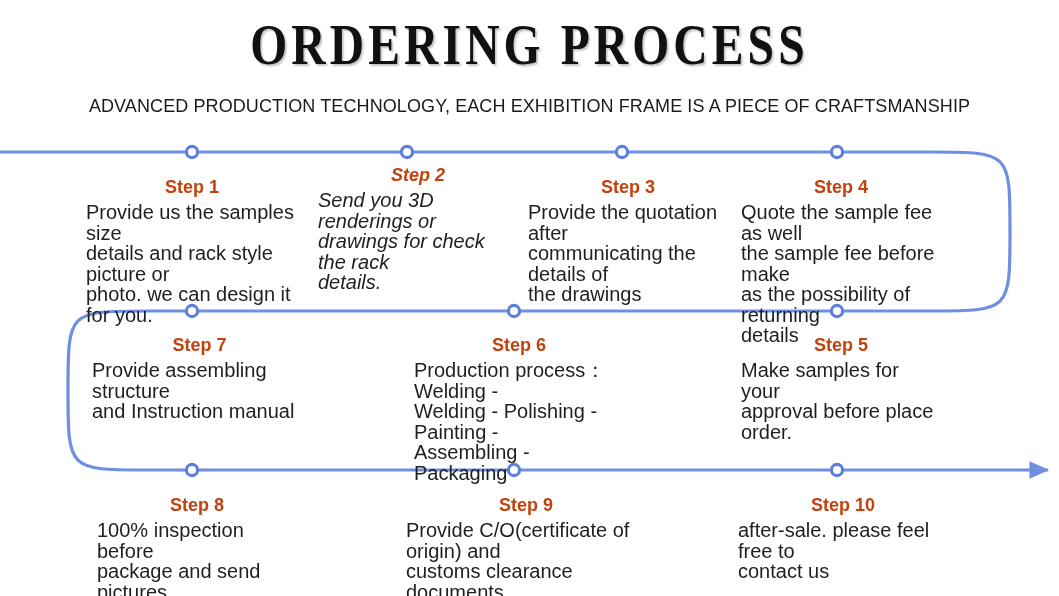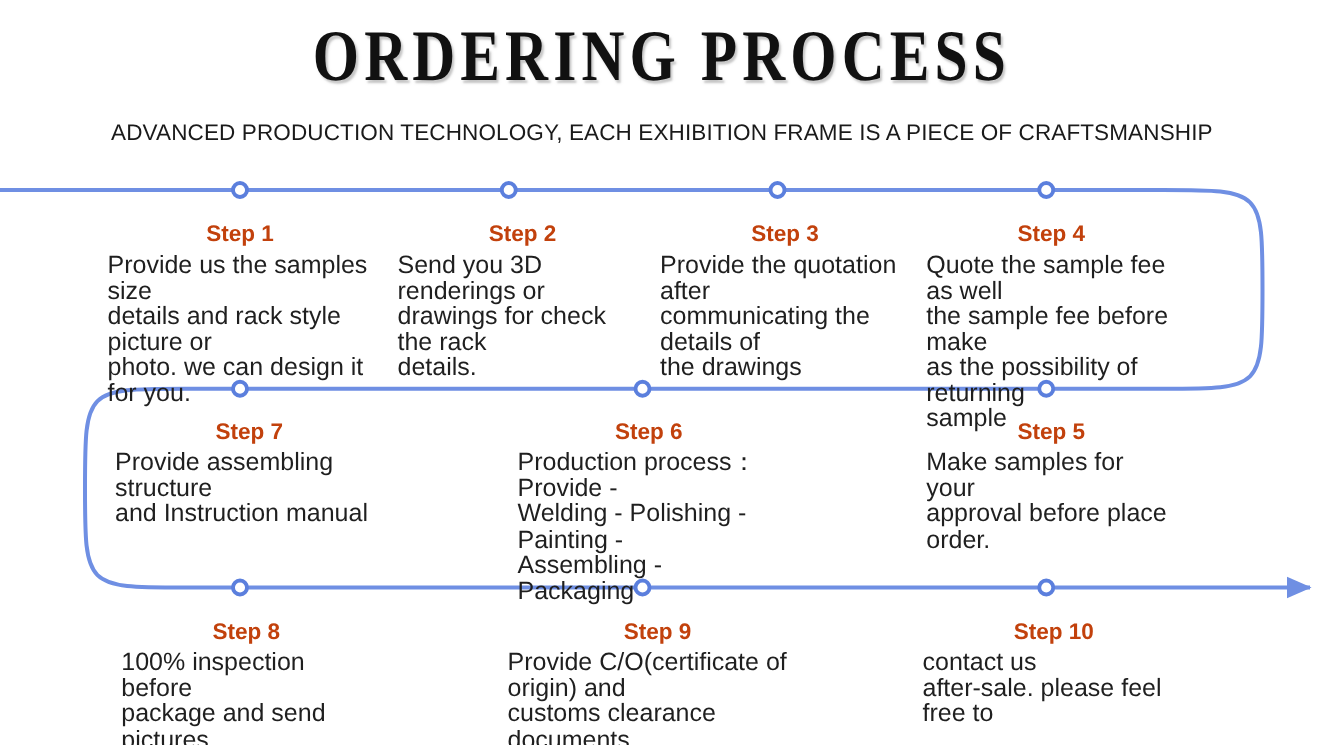--- a/index.html
+++ b/index.html
@@ -125,21 +125,21 @@
 
   <div class="step" style="left:86px; top:176px; width:212px;">
     <div class="step-title">Step 1</div>
     <div class="step-desc">
       <div>Provide us the samples size</div>
       <div>details and rack style picture or</div>
       <div>photo. we can design it for you.</div>
     </div>
   </div>
 
-  <div class="step" style="left:318px; top:176px; width:200px;">
+  <div class="step" style="left:318px; top:164px; width:200px;font-style:italic;">
     <div class="step-title">Step 2</div>
     <div class="step-desc">
       <div>Send you 3D renderings or</div>
       <div>drawings for check the rack</div>
       <div>details.</div>
     </div>
   </div>
 
   <div class="step" style="left:528px; top:176px; width:200px;">
     <div class="step-title">Step 3</div>
@@ -149,36 +149,36 @@
       <div>the drawings</div>
     </div>
   </div>
 
   <div class="step" style="left:741px; top:176px; width:200px;">
     <div class="step-title">Step 4</div>
     <div class="step-desc">
       <div>Quote the sample fee as well</div>
       <div>the sample fee before make</div>
       <div>as the possibility of returning</div>
-      <div>sample</div>
+      <div>details</div>
     </div>
   </div>
 
   <div class="step" style="left:92px; top:334px; width:215px;">
     <div class="step-title">Step 7</div>
     <div class="step-desc">
       <div>Provide assembling structure</div>
       <div>and Instruction manual</div>
     </div>
   </div>
 
   <div class="step" style="left:414px; top:334px; width:210px;">
     <div class="step-title">Step 6</div>
     <div class="step-desc">
-      <div>Production process： Provide -</div>
+      <div>Production process： Welding -</div>
       <div>Welding - Polishing - Painting -</div>
       <div>Assembling - Packaging</div>
     </div>
   </div>
 
   <div class="step" style="left:741px; top:334px; width:200px;">
     <div class="step-title">Step 5</div>
     <div class="step-desc">
       <div>Make samples for your</div>
       <div>approval before place</div>
@@ -199,18 +199,18 @@
     <div class="step-title">Step 9</div>
     <div class="step-desc">
       <div>Provide C/O(certificate of origin) and</div>
       <div>customs clearance documents</div>
     </div>
   </div>
 
   <div class="step" style="left:738px; top:494px; width:210px;">
     <div class="step-title">Step 10</div>
     <div class="step-desc">
+      <div>after-sale. please feel free to</div>
       <div>contact us</div>
-      <div>after-sale. please feel free to</div>
     </div>
   </div>
 
 </div>
 
 </body></html>

